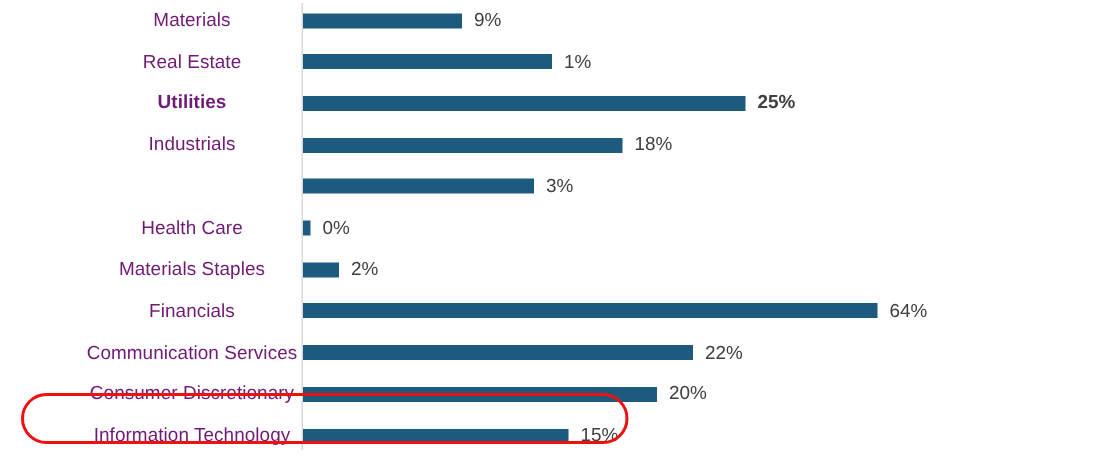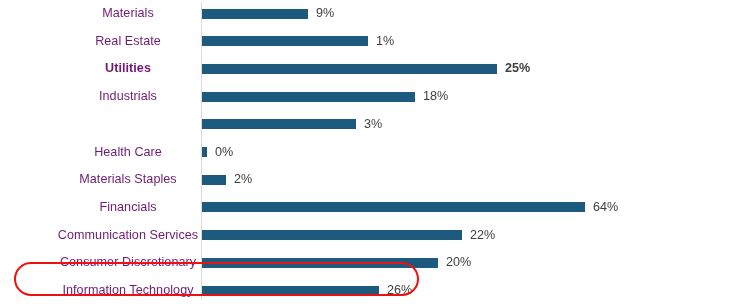--- a/index.html
+++ b/index.html
@@ -128,19 +128,19 @@
         <div class="bar-value" style="left: 470px;">22%</div>
       </div>
       <div class="plot-row" style="top: 249.3px;">
         <div class="cat-label">Consumer Discretionary</div>
         <div class="bar" style="width: 236px; background: rgb(29, 91, 126);"></div>
         <div class="bar-value" style="left: 446px;">20%</div>
       </div>
       <div class="plot-row" style="top: 277px;">
         <div class="cat-label">Information Technology</div>
         <div class="bar" style="width: 177px; background: rgb(29, 91, 126);"></div>
-        <div class="bar-value" style="left: 387px;">26%</div>
+        <div class="bar-value" style="left: 387px;">15%</div>
       </div>
     </div>
 
   <div id="highlight-box" style="border-color: rgb(238, 17, 17);"></div>
 
 </div>
 
 </body></html>

